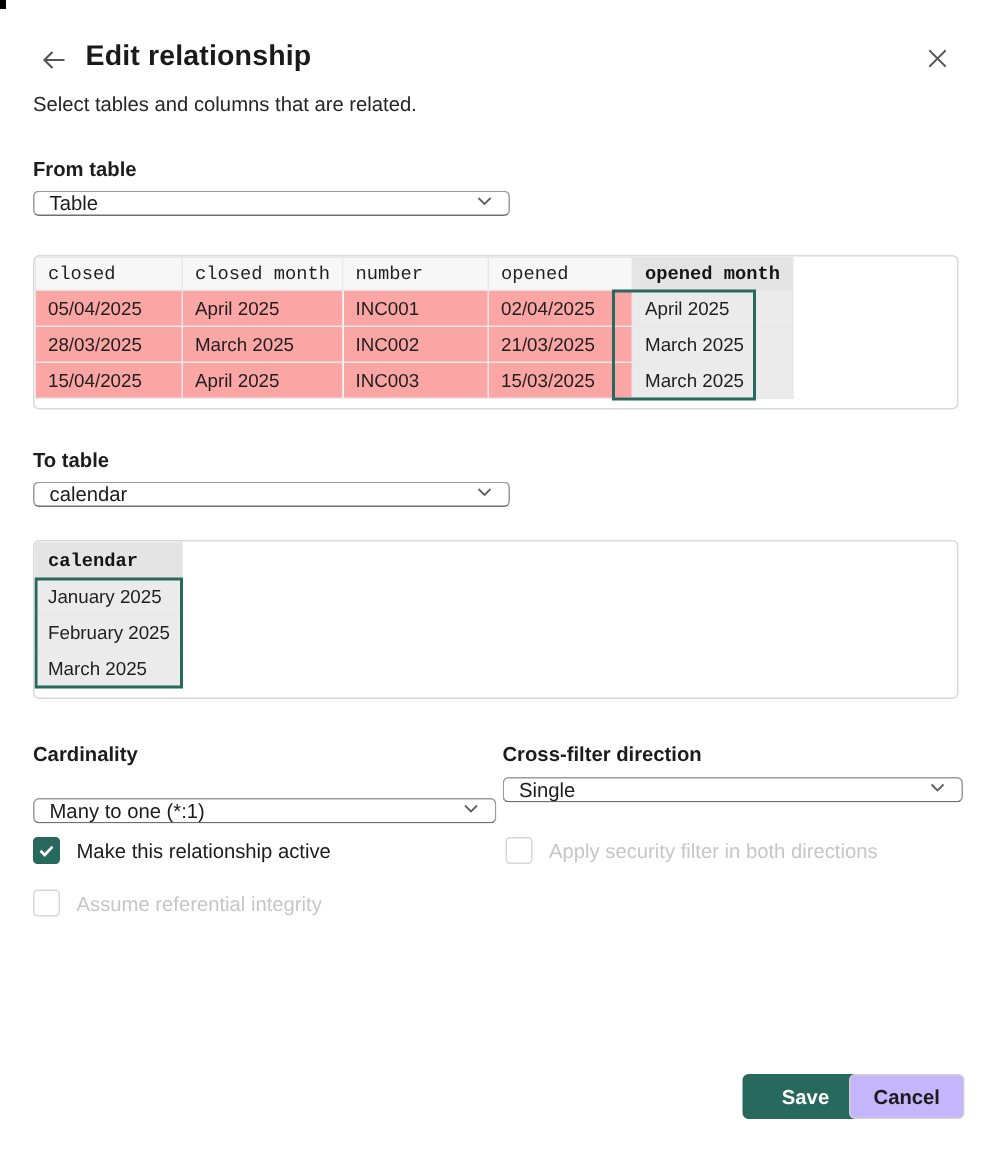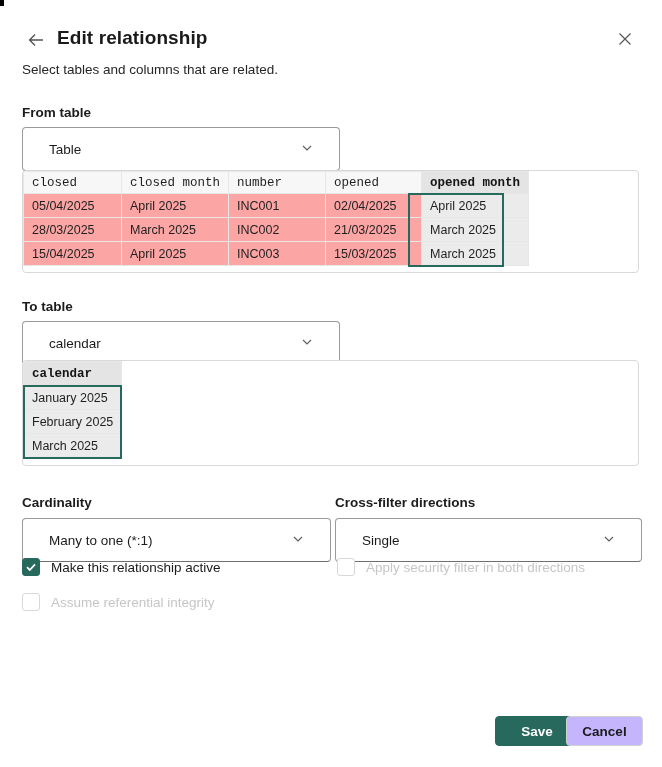--- a/index.html
+++ b/index.html
@@ -8,23 +8,23 @@
 
   .artifact { position:absolute; left:0; top:0; width:4px; height:6px; background:#000; }
 
   .back-icon { position:absolute; left:26px; top:30px; width:20px; height:20px; cursor:pointer; }
   .dialog-title { position:absolute; left:57px; top:27px; font-size:19px; font-weight:700; color:#1a1a1a; letter-spacing:.1px; }
   .close-icon { position:absolute; left:615px; top:29px; width:20px; height:20px; cursor:pointer; }
   .subtitle { position:absolute; left:22px; top:62px; font-size:13.5px; color:#252525; }
 
   .section-label { position:absolute; font-size:13.5px; font-weight:700; color:#1c1c1c; }
 
-  .dropdown { position:absolute; height:44px; background:#fff; border:1px solid #9a9a9a; border-bottom-color:#6f6f6f;
+  .dropdown { position:absolute; height:17px; background:#fff; border:1px solid #9a9a9a; border-bottom-color:#6f6f6f;
               border-radius:4px; display:flex; align-items:center; justify-content:space-between;
-              padding:0 26px; cursor:pointer; }
+              padding:0 10px; cursor:pointer; }
   .dropdown .dd-value { font-size:13.5px; color:#1b1b1b; }
   .dropdown svg { flex:0 0 auto; }
 
   .preview { position:absolute; background:#fff; border:1px solid #d9d9d9; border-radius:4px; overflow:hidden; }
   .preview table { border-collapse:collapse; table-layout:fixed; }
   .preview th, .preview td { border:1px solid #e7e7e7; font-size:12.5px; color:#1f1f1f; text-align:left;
                              padding:0 8px; overflow:hidden; white-space:nowrap; }
   .preview th { background:#f7f7f7; font-weight:400; height:22px;font-family:Liberation Mono, monospace; }
   .preview td { background:#fca5a5; height:24px; }
   .preview th.sel { background:#e4e4e4; font-weight:700; color:#141414;margin-top:36px; }
@@ -143,28 +143,28 @@
           </tr>
       <tr>
             <td class="sel">March 2025</td>
           </tr>
     </tbody>
       </table>
     <div class="sel-overlay" style="left:0px; top:24px; width:99px; height:74px;"></div>
   </div>
 
   <div class="section-label" style="left:22px; top:495px;">Cardinality</div>
-  <div class="dropdown" style="left:22px; top:518px; width:309px;text-align:right;">
+  <div class="dropdown" style="left:22px; top:532px; width:309px;text-align:right;">
     <span class="dd-value">Many to one (*:1)</span>
     <span><svg width="12" height="12" viewBox="0 0 12 12">
           <path d="M2 4l4 4 4-4" fill="none" stroke="#5f5f5f" stroke-width="1.2"></path>
         </svg></span>
   </div>
 
-  <div class="section-label" style="left:335px; top:495px;">Cross-filter directions</div>
+  <div class="section-label" style="left:335px; top:495px;">Cross-filter direction</div>
   <div class="dropdown" style="left:335px; top:518px; width:307px;">
     <span class="dd-value">Single</span>
     <span><svg width="12" height="12" viewBox="0 0 12 12">
           <path d="M2 4l4 4 4-4" fill="none" stroke="#5f5f5f" stroke-width="1.2"></path>
         </svg></span>
   </div>
 
   <div class="checkbox-row" style="left:22px; top:558px;">
     <span class="cb-box cb-checked">
       <svg width="12" height="12" viewBox="0 0 12 12">

